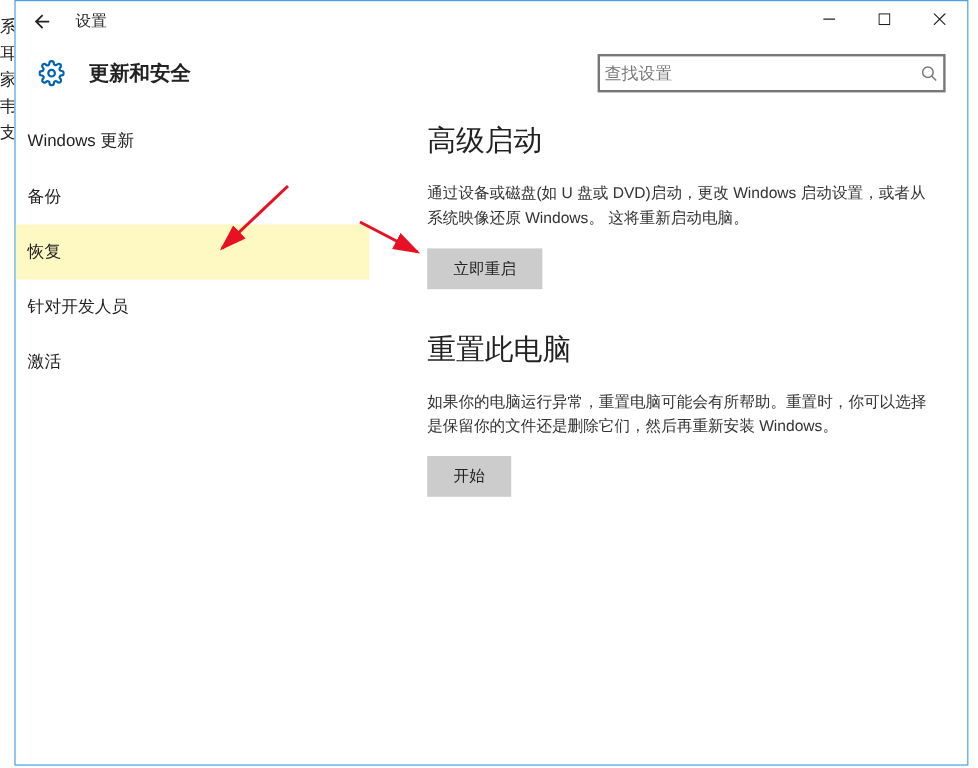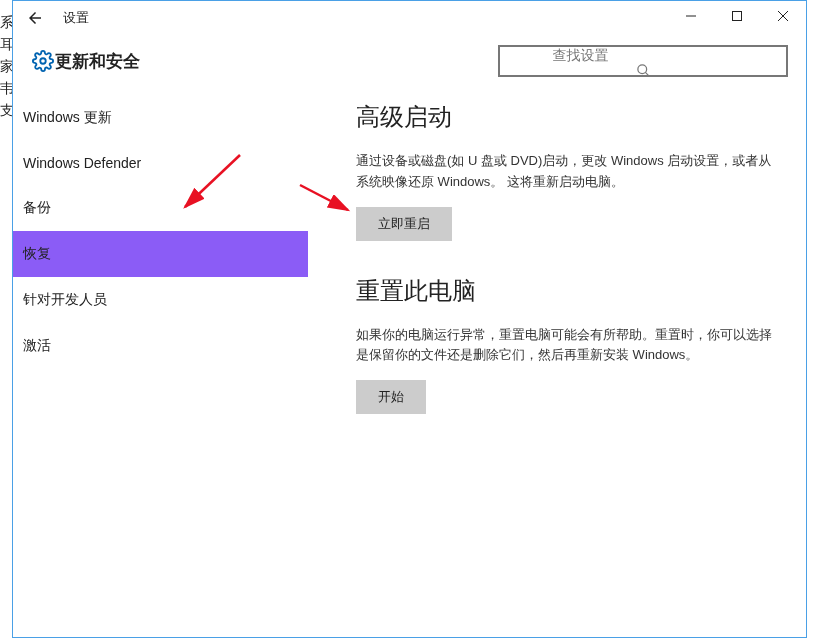--- a/index.html
+++ b/index.html
@@ -78,33 +78,32 @@
       width: 24px;
       height: 24px;
       display: flex;
       align-items: center;
       justify-content: center;
       color: #0063b1;
     }
     .header-title {
       font-size: 17px;
       font-weight: 600;
-      margin-left: 0;
+      margin-left: 19px;
       color: #222;
     }
     .search-box {
       margin-left: auto;
       width: 290px;
       height: 32px;
       border: 2px solid #777;
       display: flex;
       align-items: center;
       padding: 0 4px;
       color: #888;
-      flex-direction: column;
     }
     .search-box input {
       flex: 1;
       border: none;
       outline: none;
       font-size: 14px;
       font-family: inherit;
       color: #333;
     }
     .search-box input::placeholder { color: #777; }
@@ -120,21 +119,21 @@
       padding-top: 12px;
       overflow-y: auto;
     }
     .sidebar-item {
       padding: 14px 10px;
       font-size: 14px;
       color: #222;
       cursor: pointer;
     }
     .sidebar-item.selected {
-      background: #8b5cf6;
+      background: #fef9c3;
     }
     .main {
       flex: 1;
       padding: 18px 24px 0 48px;
       overflow-y: auto;
       position: relative;
     }
     .section { margin-bottom: 34px; }
     .section-heading {
       font-size: 24px;
@@ -217,21 +216,20 @@
             <circle cx="10" cy="10" r="7"></circle>
             <line x1="21" y1="21" x2="15" y2="15"></line>
           </svg>
       </span>
     </div>
   </div>
 
   <div class="content">
     <div class="sidebar">
       <div class="sidebar-item"><span>Windows 更新</span></div>
-      <div class="sidebar-item"><span>Windows Defender</span></div>
       <div class="sidebar-item"><span>备份</span></div>
       <div class="sidebar-item selected"><span>恢复</span></div>
       <div class="sidebar-item"><span>针对开发人员</span></div>
       <div class="sidebar-item"><span>激活</span></div>
     </div>
 
     <div class="main">
       <div class="section">
         <h2 class="section-heading">高级启动</h2>
         <p class="section-body">通过设备或磁盘(如 U 盘或 DVD)启动，更改 Windows 启动设置，或者从系统映像还原 Windows。 这将重新启动电脑。</p>

